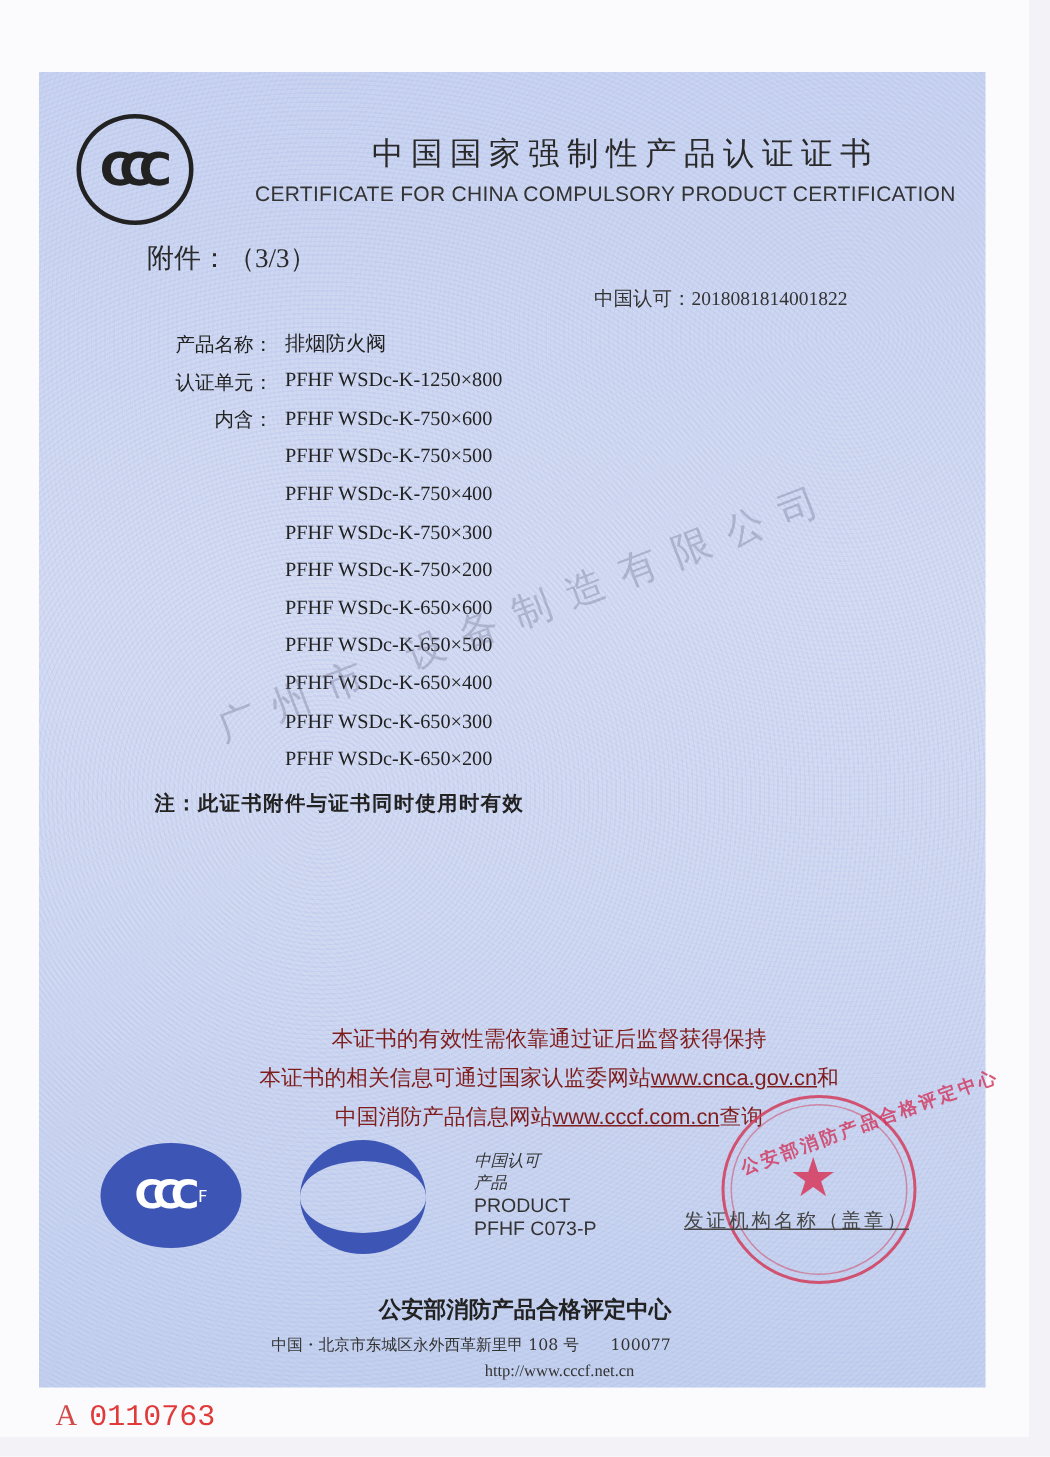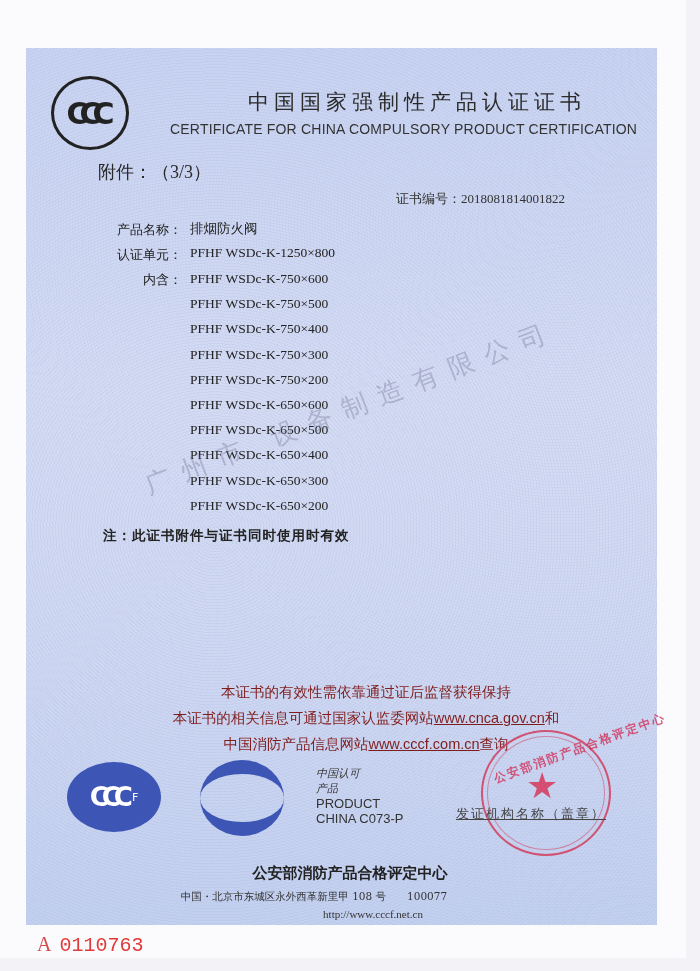--- a/index.html
+++ b/index.html
@@ -95,21 +95,21 @@
 
 <div class="ccc-logo">
   <span>CCC</span>
 </div>
 <div class="title-cn">中国国家强制性产品认证证书</div>
 <div class="title-en">CERTIFICATE FOR CHINA COMPULSORY PRODUCT CERTIFICATION</div>
 
 <div class="attach">附件：（3/3）</div>
 
 <div class="cert-no">
-  <span>证书编号：</span><span>2018081814001822</span>
+  <span>中国认可：</span><span>2018081814001822</span>
 </div>
 
 <div class="field" style="left:0; top:221px; width:182px;">
   <span class="lbl">产品名称：</span>
 </div>
 <div class="field-val" style="left:190px; top:220px; font-family:'DejaVu Serif',serif;">排烟防火阀</div>
 
 <div class="field" style="left:0; top:246px; width:182px;">
   <span class="lbl">认证单元：</span>
 </div>
@@ -151,21 +151,21 @@
 
 <div class="cnas-logo">
   <div class="cnas-arc-top"></div>
   <div class="cnas-arc-bot"></div>
 </div>
 
 <div class="cnas-info">
   <div class="cn">中国认可</div>
   <div class="cn">产品</div>
   <div class="en">PRODUCT</div>
-  <div class="en">CHINA C073-P</div>
+  <div class="en">PFHF C073-P</div>
 </div>
 
 <div class="seal">
   <div class="seal-inner"></div>
   <div class="seal-text">公安部消防产品合格评定中心</div>
   <div class="seal-star">★</div>
 </div>
 
 <div class="issuer">发证机构名称（盖章）</div>
 

